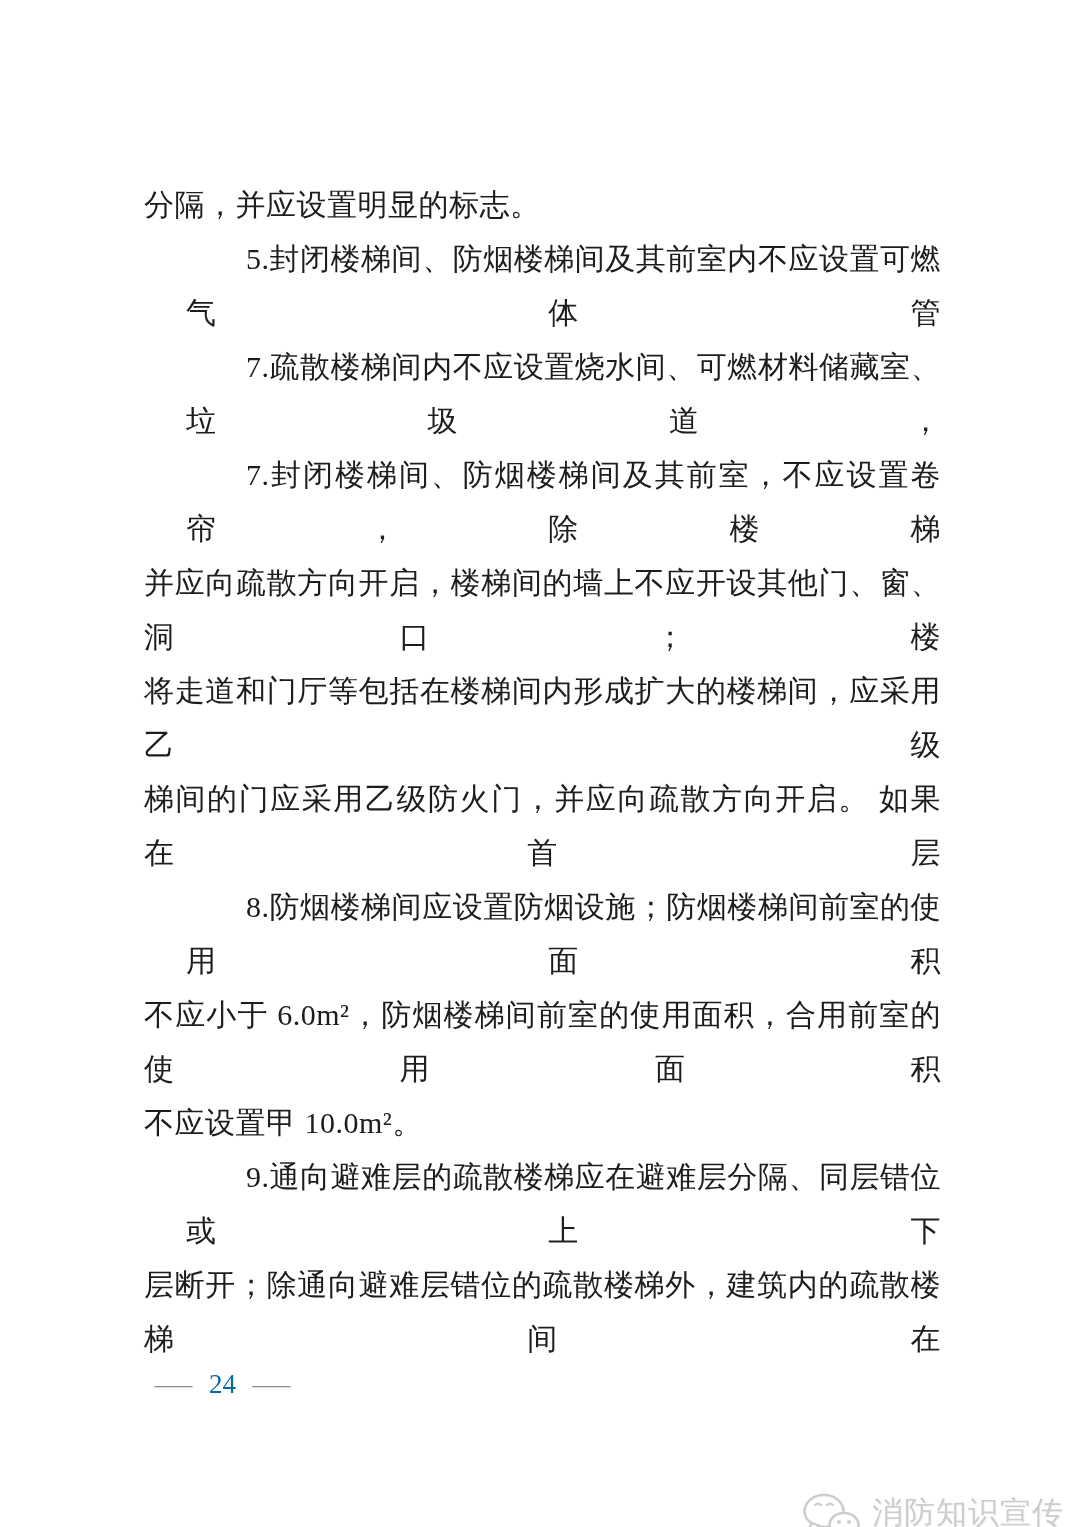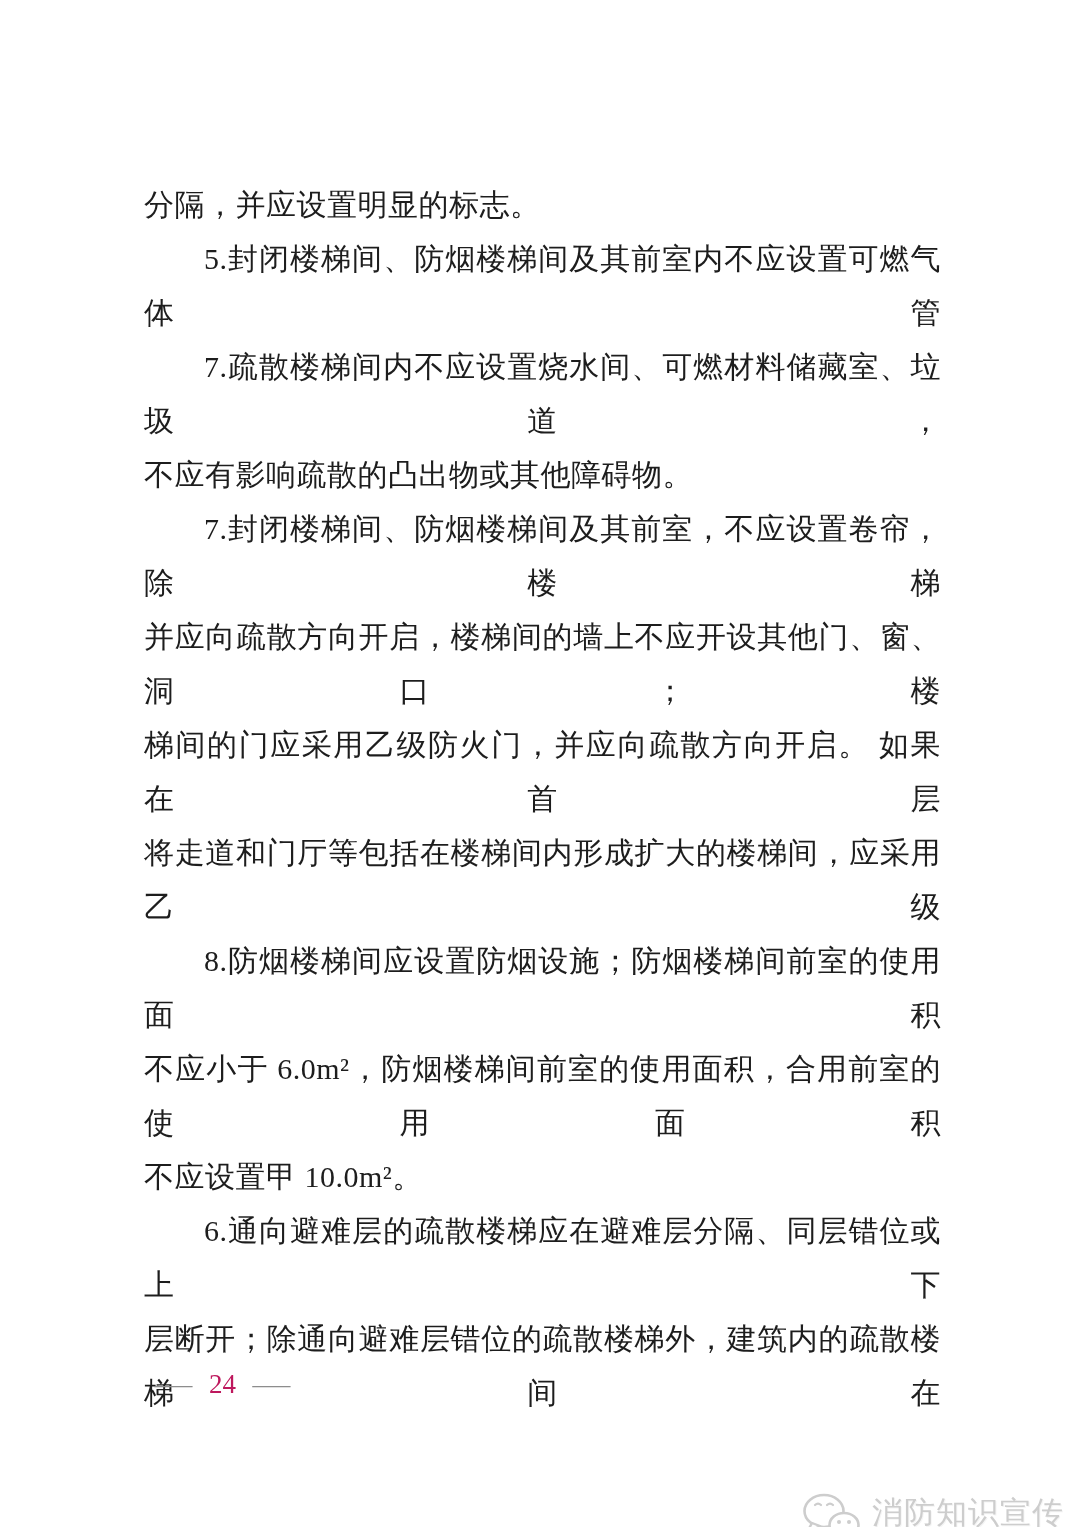--- a/index.html
+++ b/index.html
@@ -31,20 +31,21 @@
     text-align-last: justify;
     text-justify: inter-ideograph;
     white-space: normal;
     color: #1d1d1d;
   }
   .line.end {
     text-align-last: left;
   }
   .line.ind {
     text-indent: 2em;
+    margin-left: 42px;
   }
   .pageno {
     position: absolute;
     left: 160px;
     top: 1362px;
     height: 44px;
     line-height: 44px;
     font-size: 27px;
     font-family: "Liberation Serif", "DejaVu Serif", serif;
     color: #3a3a3a;
@@ -52,21 +53,21 @@
     align-items: center;
   }
   .pageno .dash {
     color: #8d8d8d;
     letter-spacing: 0;
     transform: scaleX(1.4);
     display: inline-block;
   }
   .pageno .num {
     margin: 0 22px;
-    color: #be185d;
+    color: #0369a1;
   }
   .watermark {
     position: absolute;
     right: 16px;
     top: 1492px;
     display: flex;
     align-items: flex-start;
     gap: 9px;
   }
   .watermark .wm-label {
@@ -83,29 +84,28 @@
 </style>
 </head>
 <body>
 
 <div class="page">
 
   <div class="textblock">
     <div class="line end">分隔，并应设置明显的标志。</div>
     <div class="line ind">5.封闭楼梯间、防烟楼梯间及其前室内不应设置可燃气体管</div>
     <div class="line ind">7.疏散楼梯间内不应设置烧水间、可燃材料储藏室、垃圾道，</div>
-    <div class="line end">不应有影响疏散的凸出物或其他障碍物。</div>
     <div class="line ind">7.封闭楼梯间、防烟楼梯间及其前室，不应设置卷帘，除楼梯</div>
     <div class="line">并应向疏散方向开启，楼梯间的墙上不应开设其他门、窗、洞口；楼</div>
+    <div class="line">将走道和门厅等包括在楼梯间内形成扩大的楼梯间，应采用乙级</div>
     <div class="line">梯间的门应采用乙级防火门，并应向疏散方向开启。 如果在首层</div>
-    <div class="line">将走道和门厅等包括在楼梯间内形成扩大的楼梯间，应采用乙级</div>
     <div class="line ind">8.防烟楼梯间应设置防烟设施；防烟楼梯间前室的使用面积</div>
     <div class="line">不应小于 6.0m²，防烟楼梯间前室的使用面积，合用前室的使用面积</div>
     <div class="line end">不应设置甲 10.0m²。</div>
-    <div class="line ind">6.通向避难层的疏散楼梯应在避难层分隔、同层错位或上下</div>
+    <div class="line ind">9.通向避难层的疏散楼梯应在避难层分隔、同层错位或上下</div>
     <div class="line">层断开；除通向避难层错位的疏散楼梯外，建筑内的疏散楼梯间在</div>
 
   </div>
 
   <div class="pageno">
     <span class="dash">—</span>
     <span class="num">24</span>
     <span class="dash">—</span>
   </div>
 

